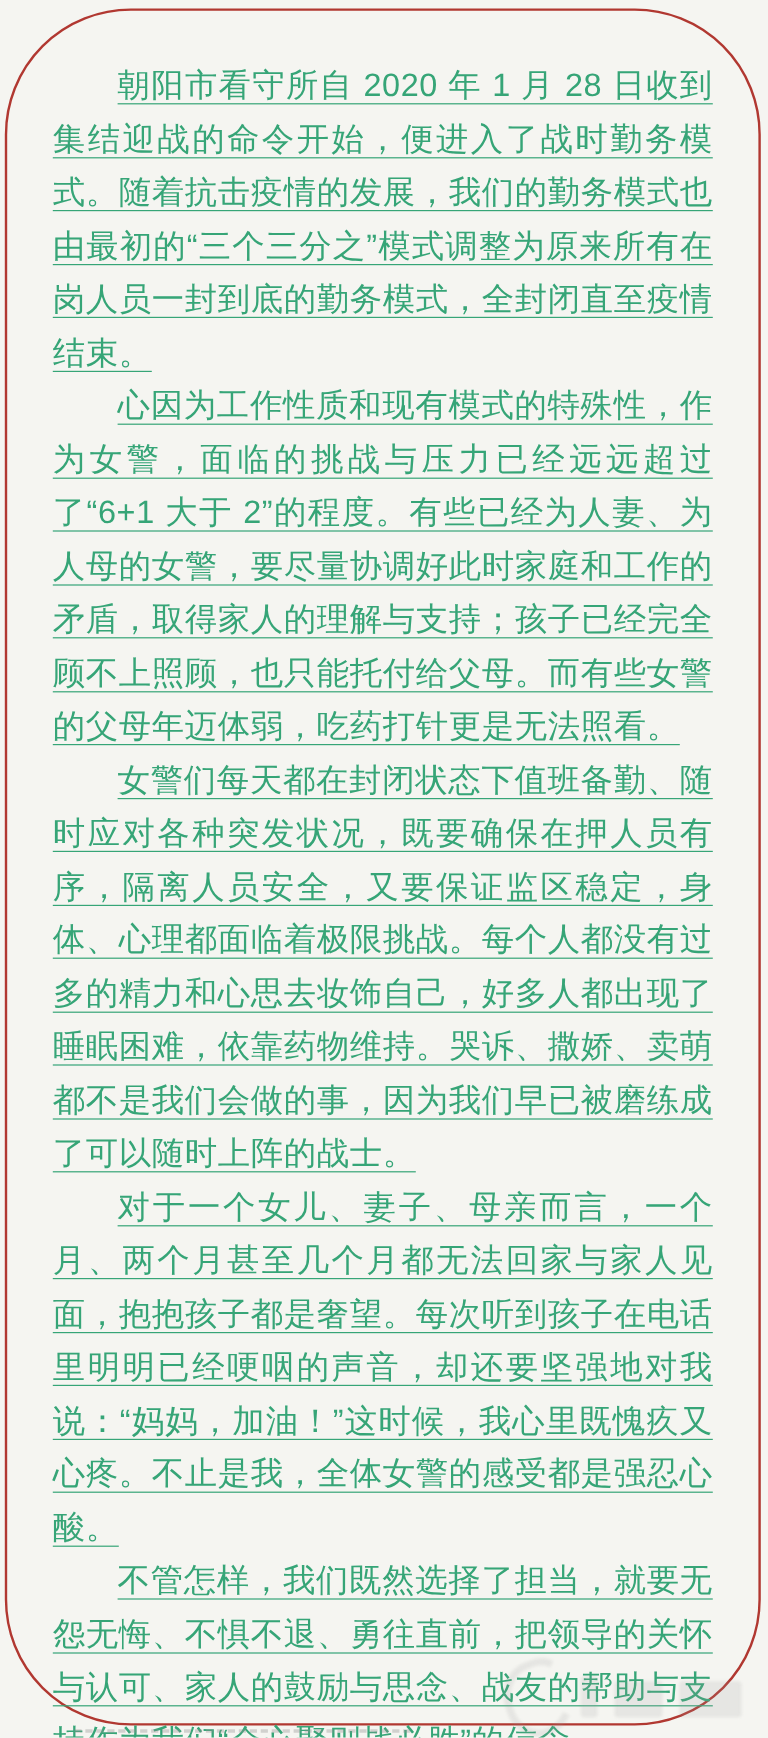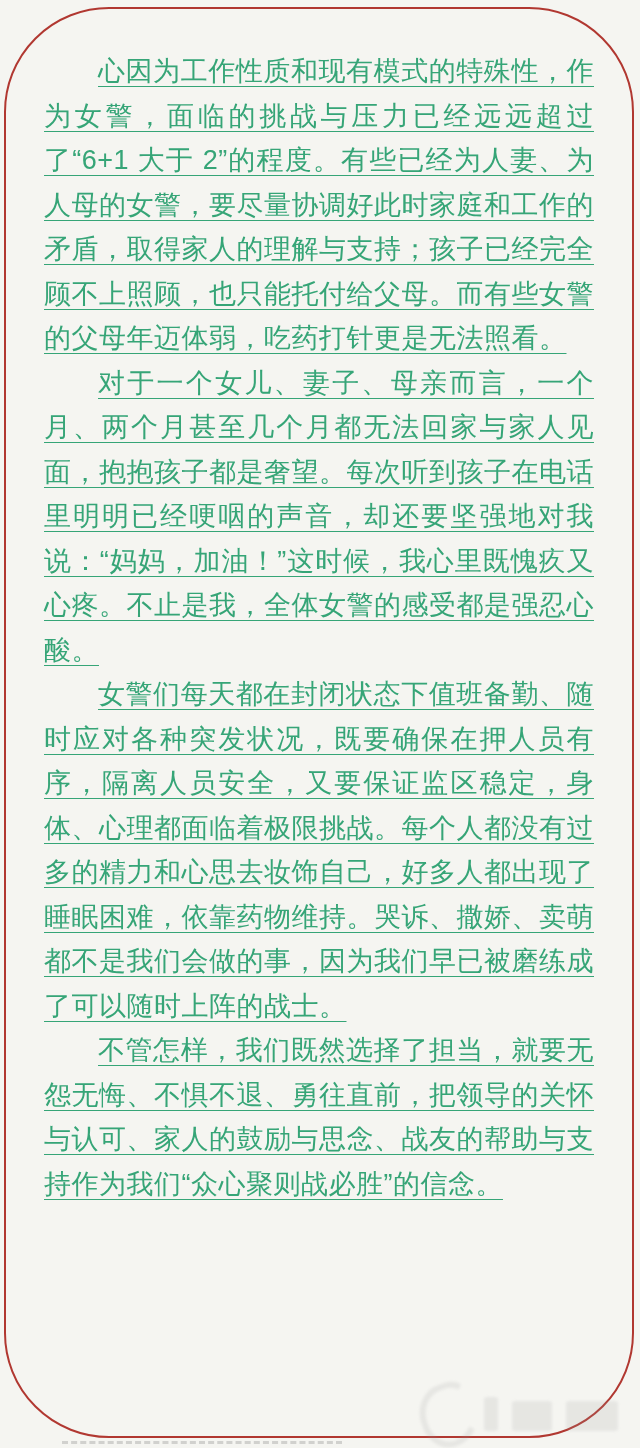--- a/index.html
+++ b/index.html
@@ -91,23 +91,24 @@
     pointer-events: none;
   }
 </style>
 </head>
 <body style="background: rgb(245, 245, 241);">
 
 <div class="frame"></div>
 
 <div class="content">
   <div>
+      <p class="para">朝阳市看守所自 2020 年 1 月 28 日收到集结迎战的命令开始，便进入了战时勤务模式。随着抗击疫情的发展，我们的勤务模式也由最初的“三个三分之”模式调整为原来所有在岗人员一封到底的勤务模式，全封闭直至疫情结束。</p>
       <p class="para">心因为工作性质和现有模式的特殊性，作为女警，面临的挑战与压力已经远远超过了“6+1 大于 2”的程度。有些已经为人妻、为人母的女警，要尽量协调好此时家庭和工作的矛盾，取得家人的理解与支持；孩子已经完全顾不上照顾，也只能托付给父母。而有些女警的父母年迈体弱，吃药打针更是无法照看。</p>
+      <p class="para">女警们每天都在封闭状态下值班备勤、随时应对各种突发状况，既要确保在押人员有序，隔离人员安全，又要保证监区稳定，身体、心理都面临着极限挑战。每个人都没有过多的精力和心思去妆饰自己，好多人都出现了睡眠困难，依靠药物维持。哭诉、撒娇、卖萌都不是我们会做的事，因为我们早已被磨练成了可以随时上阵的战士。</p>
       <p class="para">对于一个女儿、妻子、母亲而言，一个月、两个月甚至几个月都无法回家与家人见面，抱抱孩子都是奢望。每次听到孩子在电话里明明已经哽咽的声音，却还要坚强地对我说：“妈妈，加油！”这时候，我心里既愧疚又心疼。不止是我，全体女警的感受都是强忍心酸。</p>
-      <p class="para">女警们每天都在封闭状态下值班备勤、随时应对各种突发状况，既要确保在押人员有序，隔离人员安全，又要保证监区稳定，身体、心理都面临着极限挑战。每个人都没有过多的精力和心思去妆饰自己，好多人都出现了睡眠困难，依靠药物维持。哭诉、撒娇、卖萌都不是我们会做的事，因为我们早已被磨练成了可以随时上阵的战士。</p>
       <p class="para">不管怎样，我们既然选择了担当，就要无怨无悔、不惧不退、勇往直前，把领导的关怀与认可、家人的鼓励与思念、战友的帮助与支持作为我们“众心聚则战必胜”的信念。</p>
     </div>
 
 </div>
 
 <div class="watermark">
   <div class="wm-swirl"></div>
   <div class="wm-bar1"></div>
   <div class="wm-bar2"></div>
   <div class="wm-bar3"></div>

